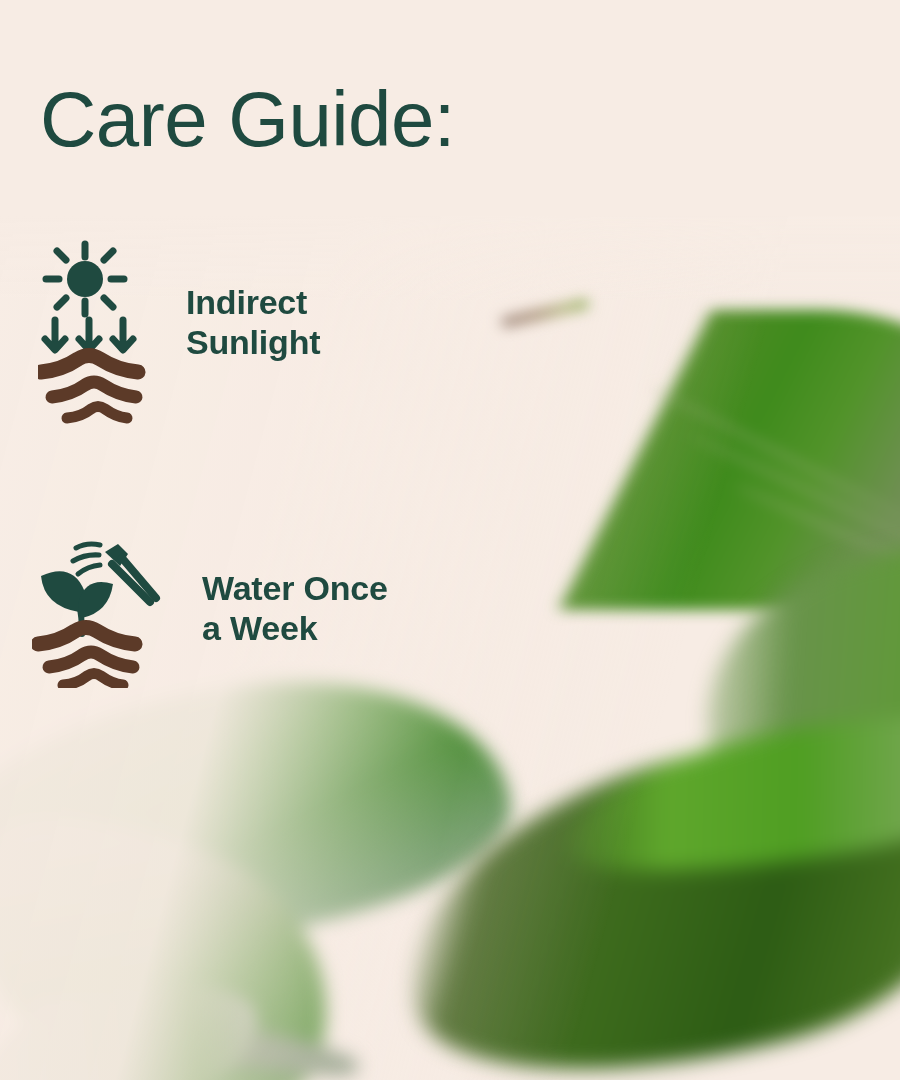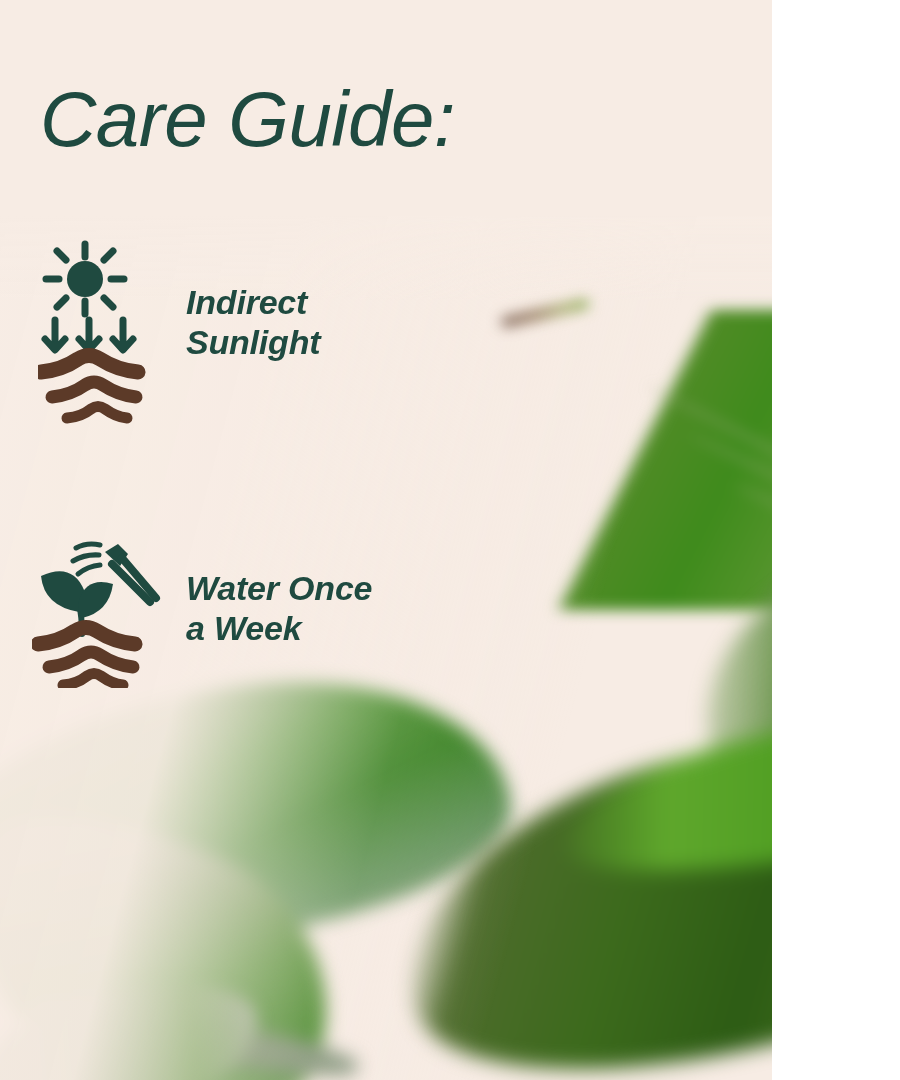--- a/index.html
+++ b/index.html
@@ -9,25 +9,24 @@
   }
   body {
     width: 900px;
     height: 1080px;
     overflow: hidden;
     font-family: "Liberation Sans", sans-serif;
   }
 
   #card {
     position: relative;
-    width: 772px;
+    width: 900px;
     height: 1080px;
     background: #f7ece4;
     overflow: hidden;
-    font-style: italic;
   }
 
   
   #photo-layer {
     position: absolute;
     inset: 0;
     overflow: hidden;
     pointer-events: none;
   }
   .leaf {
@@ -253,21 +252,21 @@
   }
   .care-label {
     color: #1f4a40;
     font-size: 34px;
     font-weight: 700;
     line-height: 1.18;
     letter-spacing: -0.2px;
     white-space: pre-line;
   }
   #care-item-sunlight .care-label { margin-left: 38px; margin-top: 46px; }
-  #care-item-water    .care-label { margin-left: 44px; margin-top: 40px; }
+  #care-item-water    .care-label { margin-left: 60px; margin-top: 40px; }
 </style>
 </head>
 <body>
 
 <div id="card">
 
   <div id="photo-layer">
 
     <div class="leaf leaf-upper">
       <div class="leaf-upper-stem"></div>

